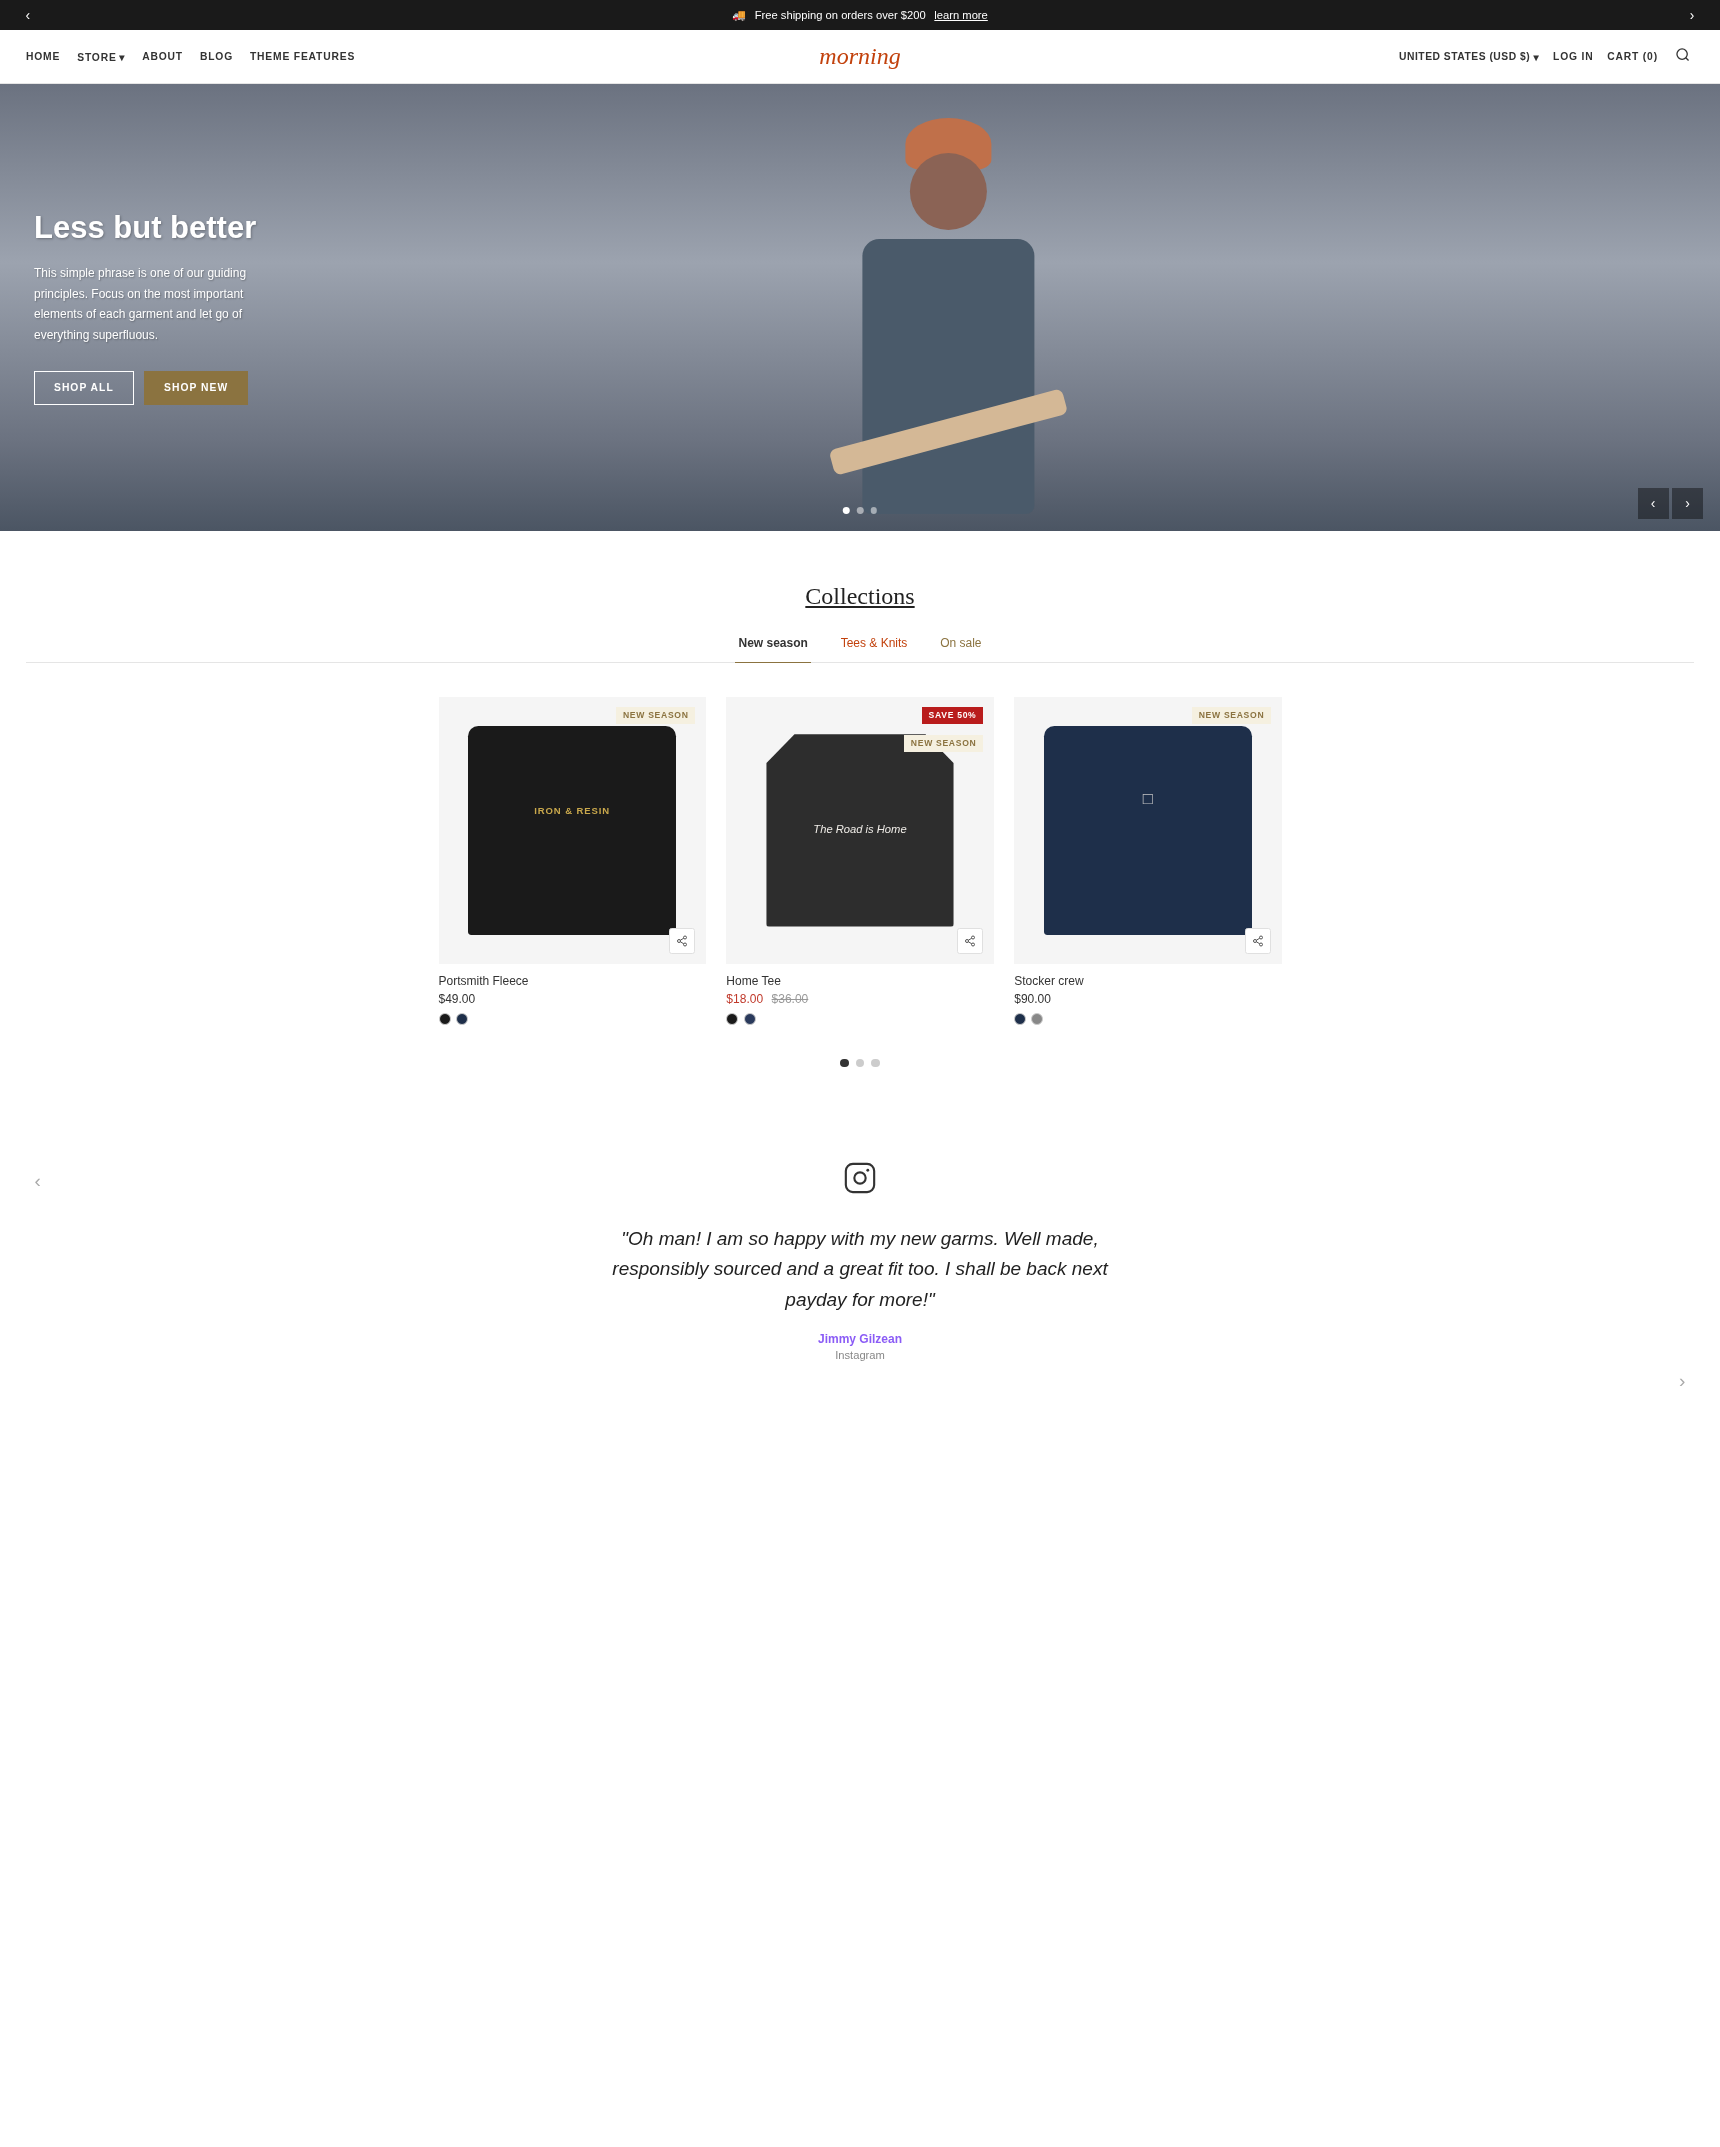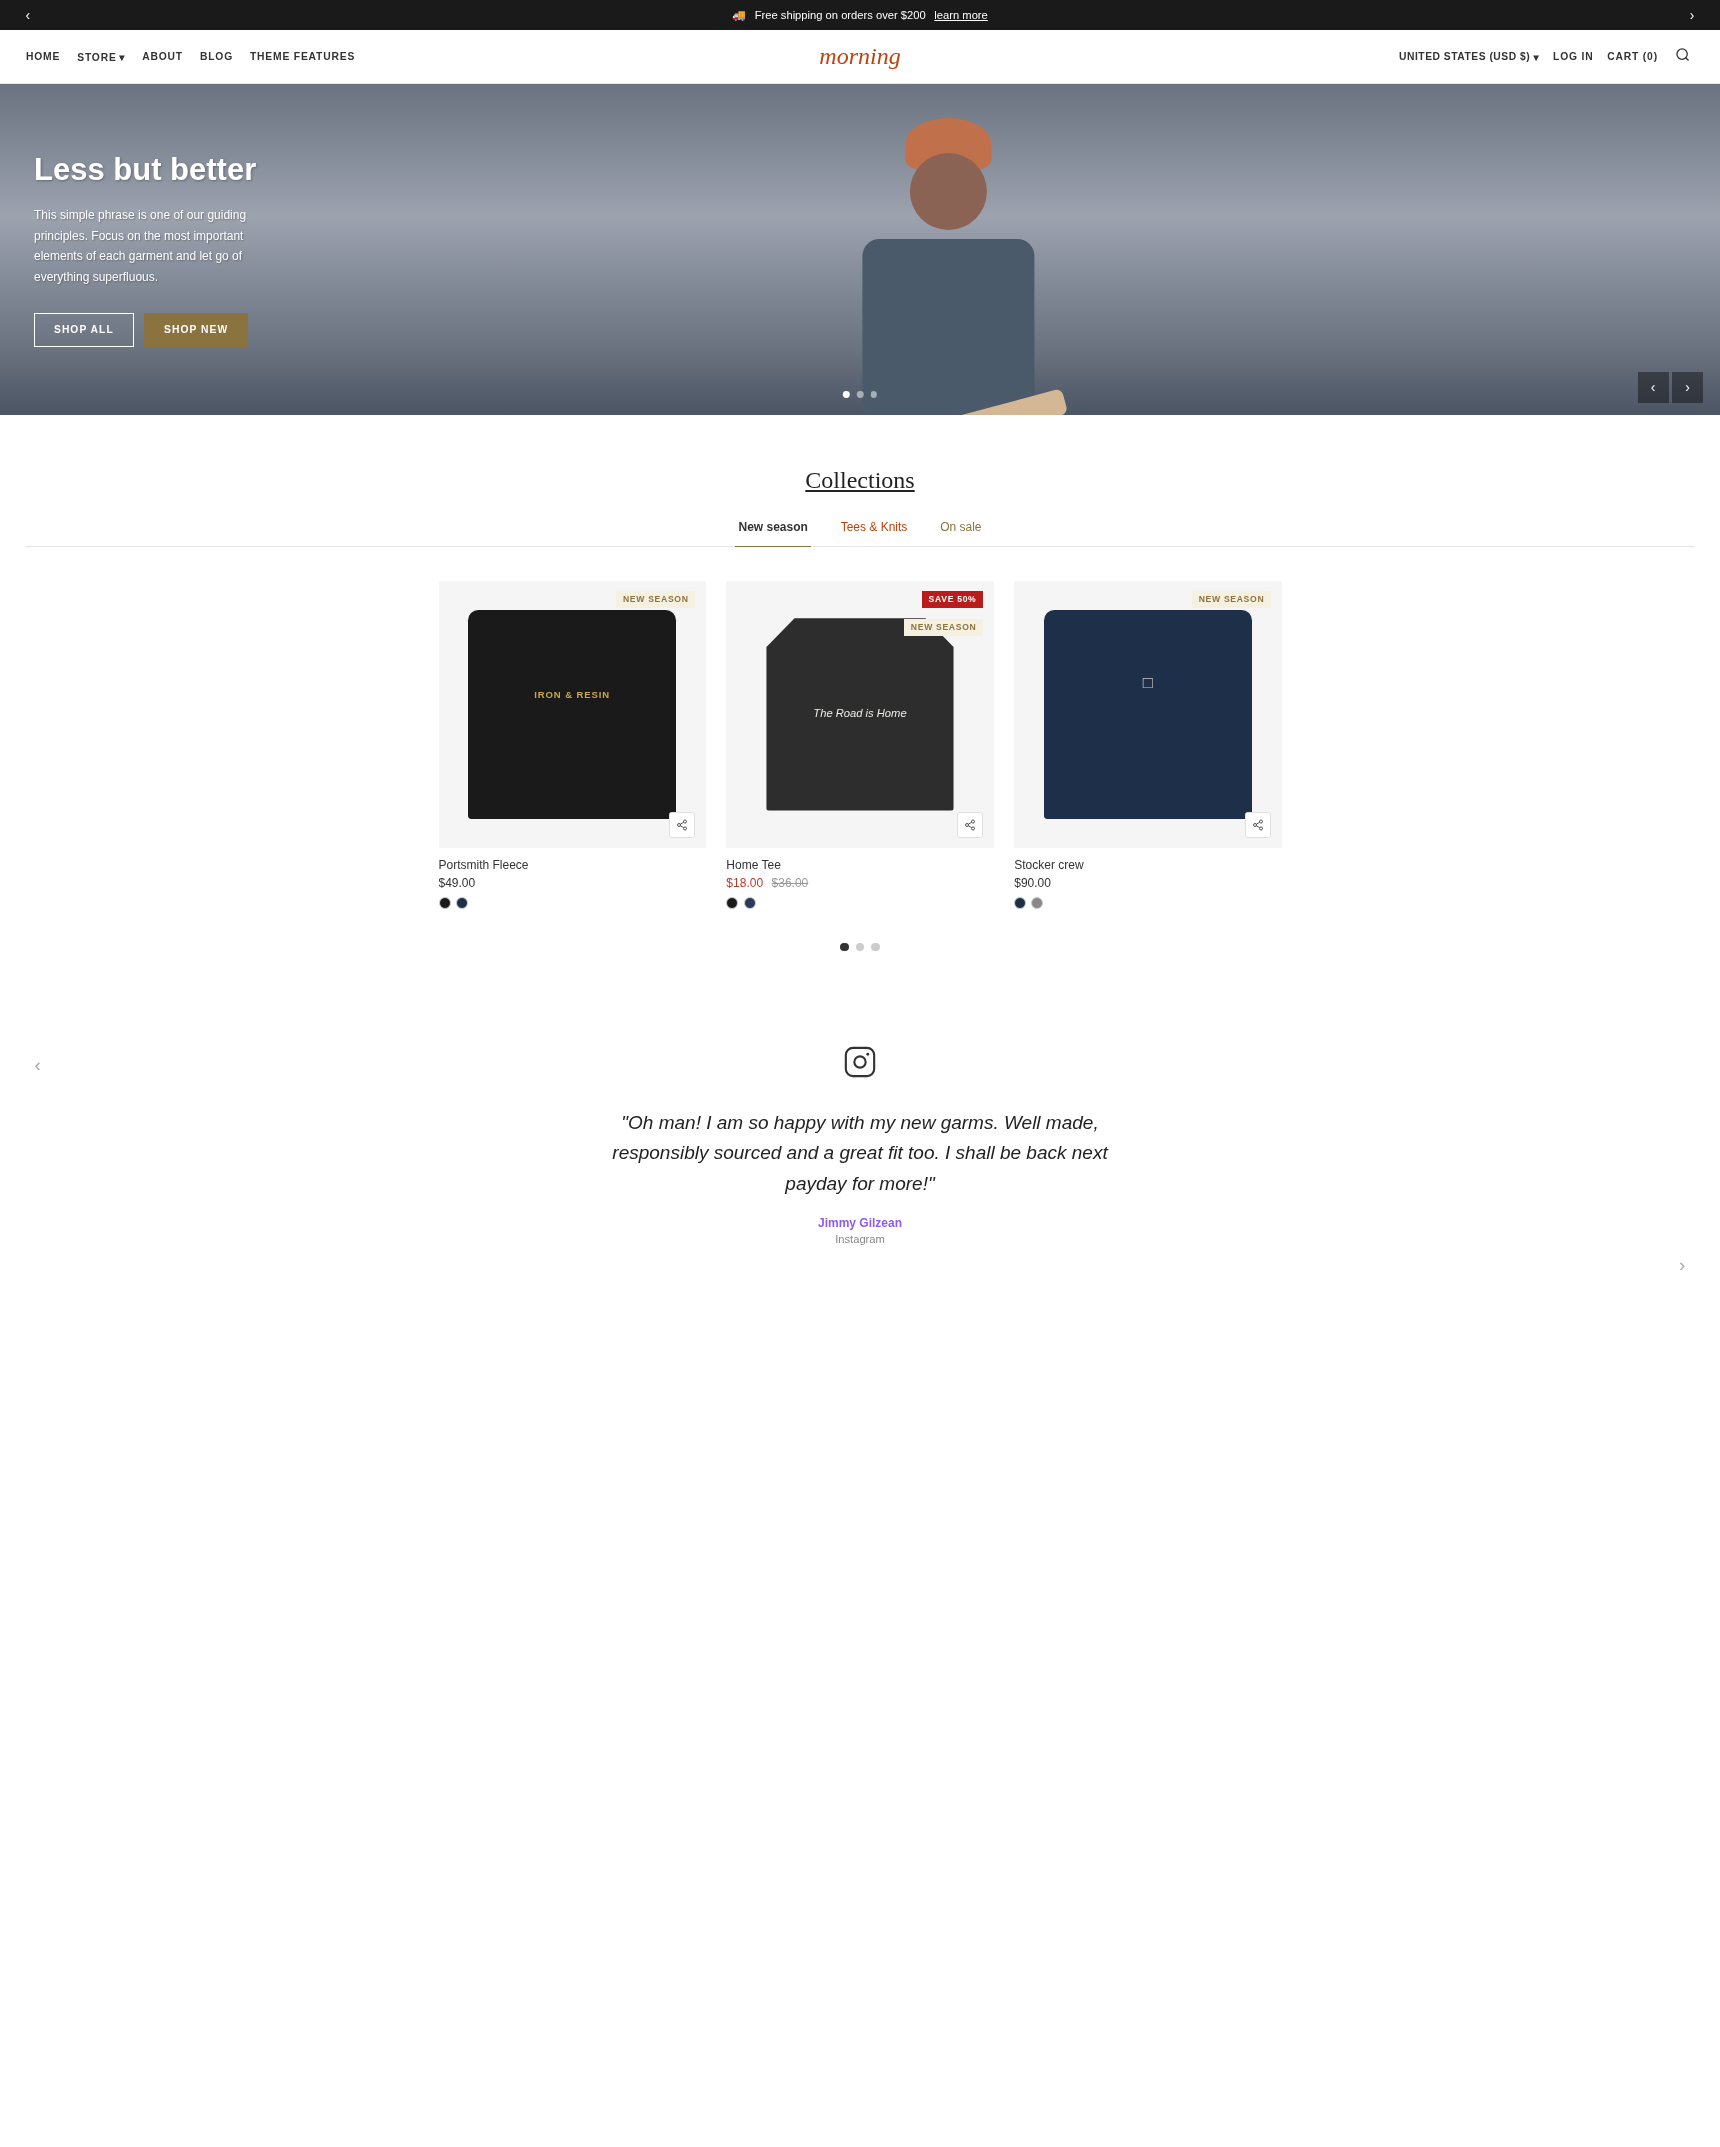--- a/index.html
+++ b/index.html
@@ -83,21 +83,21 @@
       border: none;
       cursor: pointer;
       padding: 3.4px;
       color: #333;
     }
 
     
     .hero {
       position: relative;
       width: 100%;
-      height: 331px;
+      height: 447px;
       background: linear-gradient(135deg, #4a5568 0%, #718096 30%, #a0aec0 60%, #cbd5e0 100%);
       overflow: hidden;
     }
     .hero-bg {
       width: 100%;
       height: 100%;
       background: linear-gradient(to bottom, #6b7280 0%, #9ca3af 40%, #6b7280 80%, #4b5563 100%);
       position: absolute;
       top: 0; left: 0;
     }

